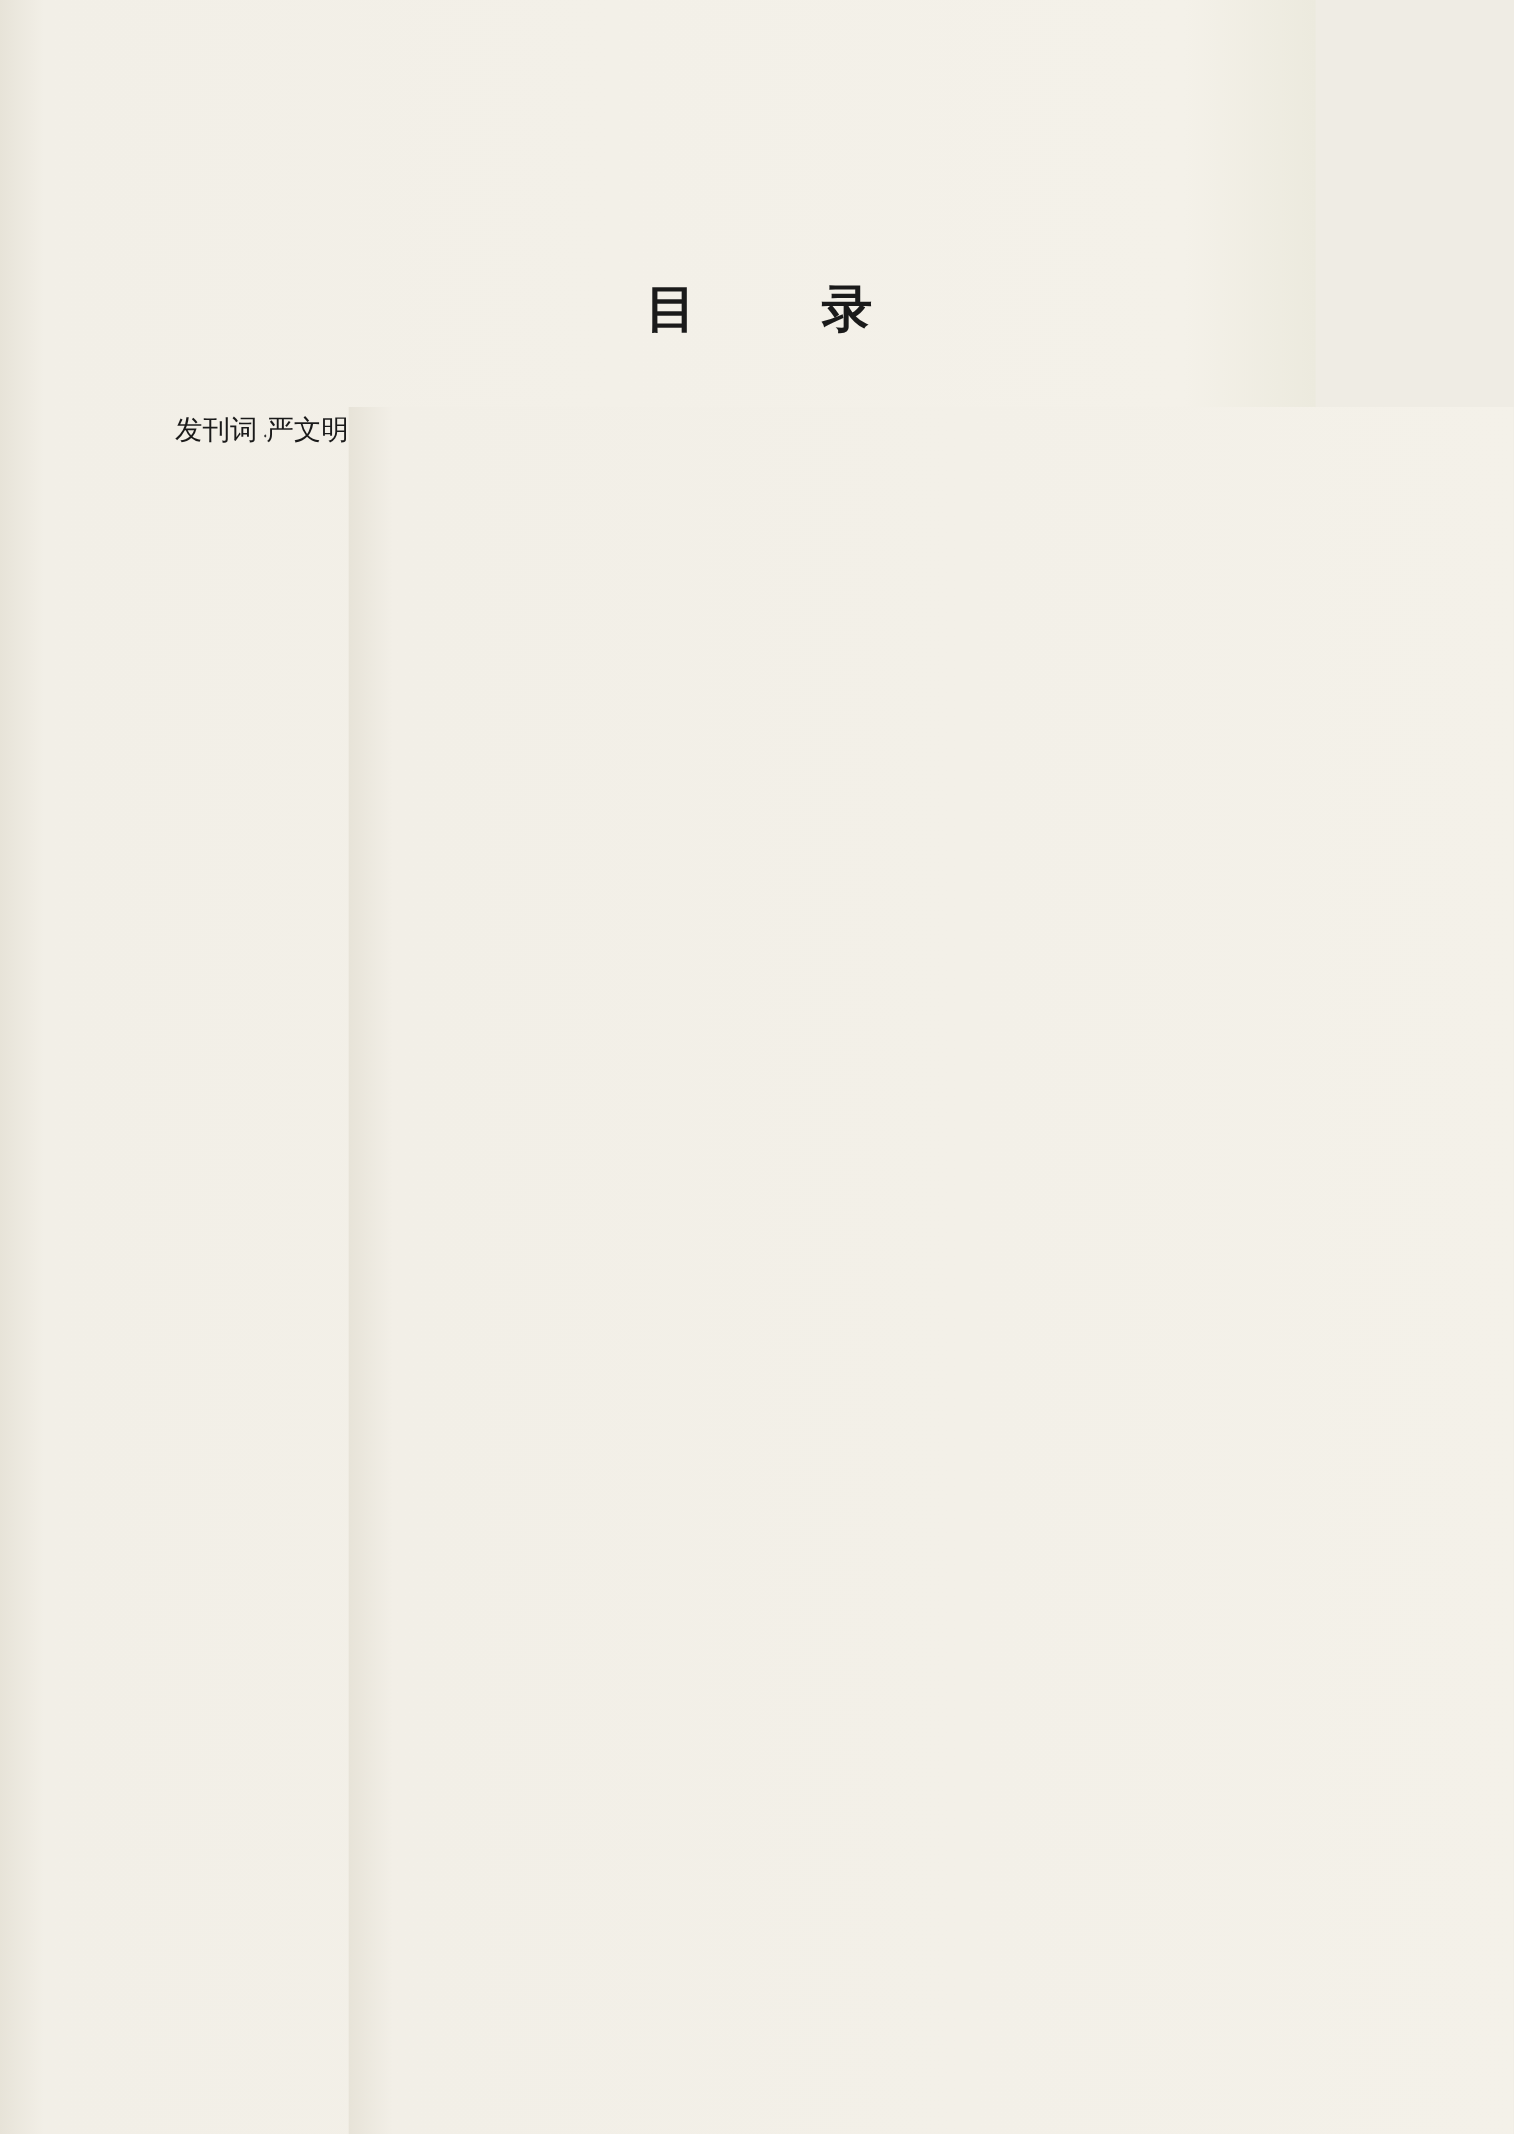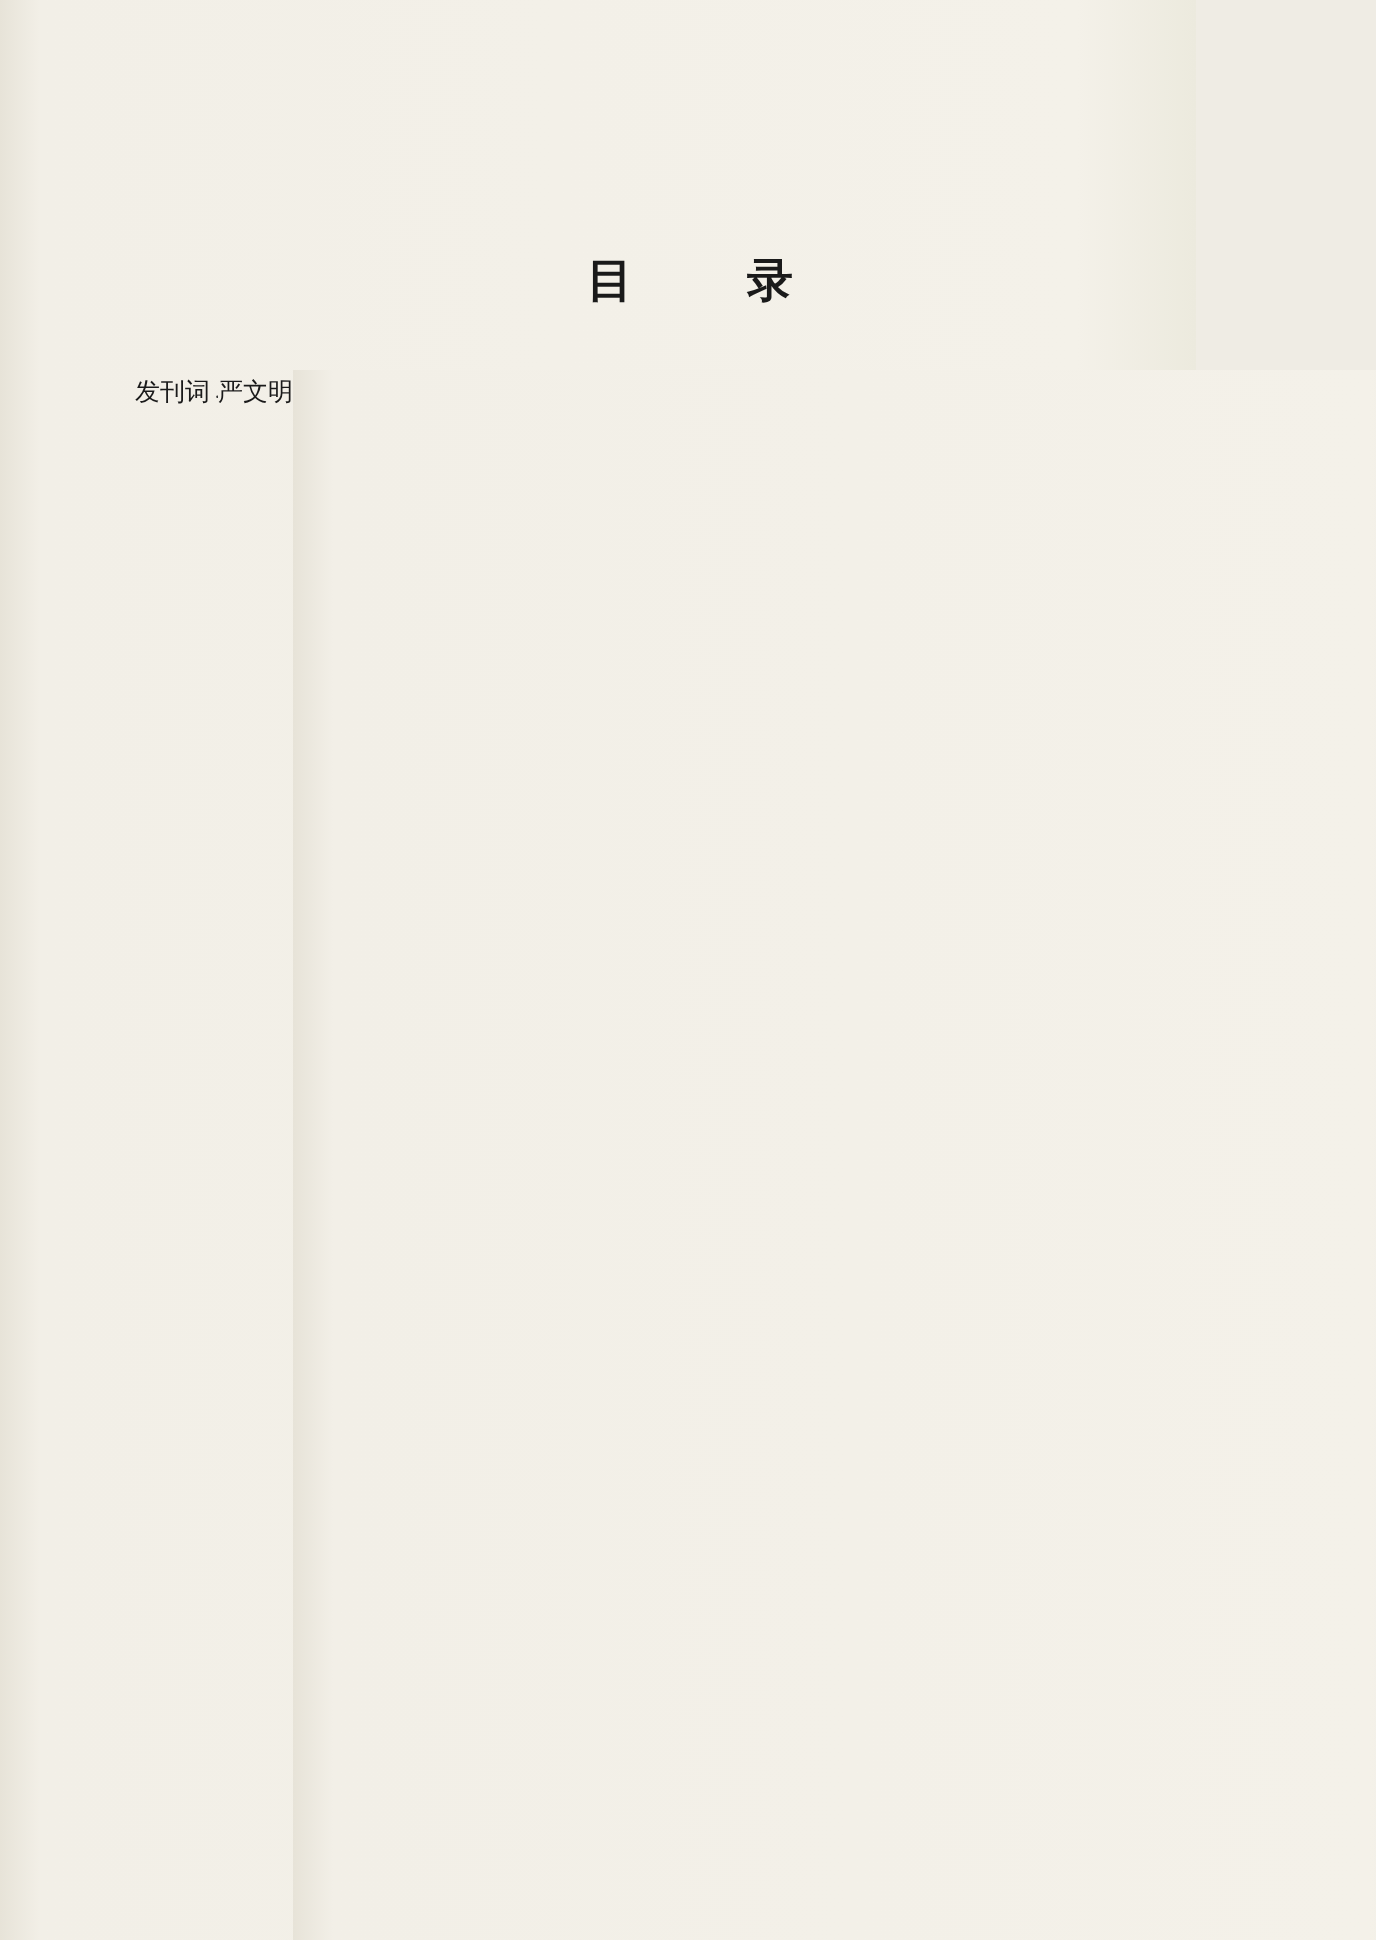--- a/index.html
+++ b/index.html
@@ -39,20 +39,21 @@
   }
   .entry {
     display: flex;
     align-items: baseline;
     font-size: 25px;
     line-height: 1.72;
     white-space: nowrap;
   }
   .entry .etitle {
     flex: 0 0 auto;
+    margin-left: 24px;
   }
   .entry .leader {
     flex: 1 1 auto;
     overflow: hidden;
     white-space: nowrap;
     color: #333;
     letter-spacing: 1px;
     font-size: 21px;
     padding: 0 4px;
     position: relative;

